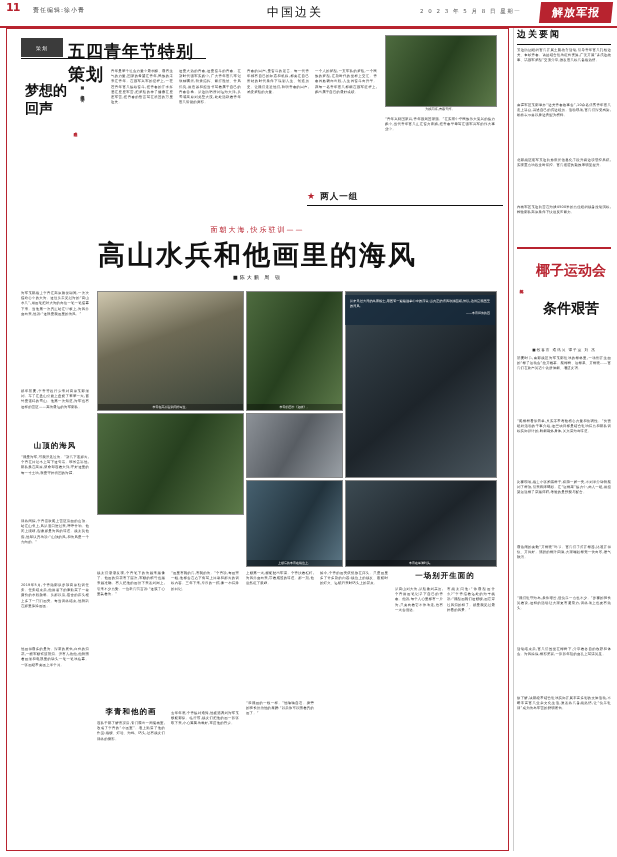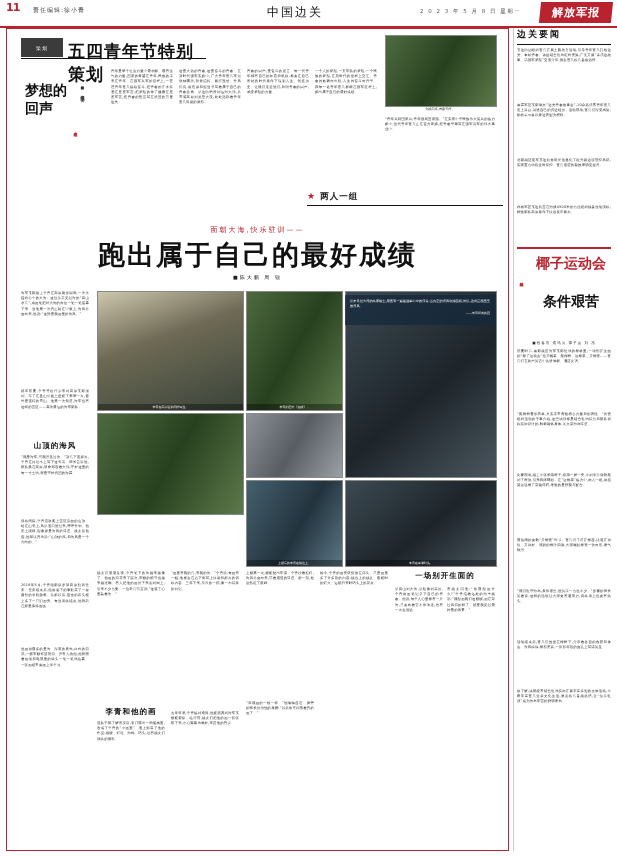--- a/index.html
+++ b/index.html
@@ -207,21 +207,21 @@
     <div class="cap-below" style="left:378px;top:78px;width:110px;">为战而练,青春无悔。</div>
     <div class="txt" style="position:absolute;left:378px;top:88px;width:110px;height:62px;">“青年兴则国家兴,青年强则国家强。”在实现中华民族伟大复兴的接力跑中,当代青年官兵正在奋力奔跑,把青春华章写在强军兴军的伟大事业中。</div>
 
     <div class="editnote">
       <span class="star">★</span>
       <span class="t">两人一组</span>
       <div class="rule"></div>
     </div>
 
     <div class="kicker">面朝大海,快乐驻训——</div>
-    <div class="headline">跑出属于自己的最好成绩</div>
+    <div class="headline">高山水兵和他画里的海风</div>
     <div class="byline">■陈大鹏  周  锐</div>
 
     <div class="txt" style="position:absolute;left:14px;top:262px;width:68px;height:95px;">海军某部战士李青在高原服役期间,一次次描绘心中的大海。这位从未见过海的“高山水兵”,用画笔把对大海的向往一笔一笔描摹下来。当他第一次真正站在甲板上,海风扑面而来,他说:“这就是我画里的海风。”</div>
     <div class="txt" style="position:absolute;left:14px;top:360px;width:68px;height:45px;">那年初夏,李青背起行囊来到高原某部报到。车子在盘山公路上盘旋了整整一天,窗外是连绵的雪山。他第一次知道,海军也有这样的营区——离海最远的海军部队。</div>
 
     <div class="subhead" style="position:absolute;left:14px;top:412px;width:68px;">山顶的海风</div>
     <div class="txt" style="position:absolute;left:14px;top:426px;width:68px;height:60px;">“我是海军,可我没见过海。”新兵下连那天,李青在日记本上写下这句话。班长告诉他,部队虽在高原,使命却连着大洋,守好这里的每一寸土地,就是守好祖国的海疆。</div>
     <div class="txt" style="position:absolute;left:14px;top:490px;width:68px;height:60px;">训练间隙,李青喜欢爬上营区后面的山顶。站在山脊上,风从垭口灌过来,呼呼作响。他闭上眼睛,想象那是海风的味道。战友笑他痴,他却认真地说:“山顶的风,和海风是一个方向的。”</div>
     <div class="txt" style="position:absolute;left:14px;top:554px;width:68px;height:60px;">2019年5月,李青随部队参加高原驻训任务。任务结束后,他用省下的津贴买了一套廉价的水彩颜料。从那以后,宿舍的床头柜上多了一只旧画夹。每当训练结束,他就趴在那里涂涂画画。</div>
     <div class="txt" style="position:absolute;left:14px;top:618px;width:68px;height:195px;">他画得最多的是海。深蓝的底色,白色的浪花,一艘军舰劈波斩浪。没有人教他,他就照着画报和电视里的镜头一笔一笔地临摹。一张画经常要画上半个月。</div>
@@ -271,21 +271,21 @@
     <div class="rc-title">边关要闻</div>
     <div class="rc-rule"></div>
 
     <div class="txt" style="height:52px;margin-top:2px;">某边防团组织官兵开展主题教育活动,引导青年官兵扎根边关、奉献青春。该团结合驻地红色资源,广泛开展“讲戍边故事、话强军梦想”交流分享,激发官兵练兵备战热情。</div>
     <div class="txt" style="height:52px;margin-top:3px;">南疆军区某部举办“边关青春故事会”,10余名优秀青年官兵走上讲台,讲述自己的戍边经历。活动现场,官兵们深受感染,纷纷表示要以身边典型为榜样。</div>
     <div class="txt" style="height:44px;margin-top:3px;">北部战区陆军某边防旅依托信息化手段升级边境管控系统,实现重点地段全时监控。官兵巡逻执勤效率明显提升。</div>
     <div class="txt" style="height:36px;margin-top:3px;">西藏军区某边防营在海拔4500米的点位组织战备拉动演练,检验部队高原条件下快速反应能力。</div>
 
     <div class="rc-rule-red" style="margin-top:6px;"></div>
 
-    <div style="position:relative;height:88px;margin-top:4px;">
+    <div style="position:relative;height:88px;margin-top:11px;">
       <div class="vtag" style="position:absolute;left:2px;top:26px;">椰林风情</div>
       <div class="coconut-title" style="position:absolute;left:16px;top:2px;width:76px;">
         <span class="red">椰子运动会</span>
       </div>
       <div class="coconut-title" style="position:absolute;left:16px;top:40px;width:76px;">
         <span>条件艰苦</span>
       </div>
     </div>
 
     <div class="rc-byline">■牧春南    通讯员    谭子宣    刘  杰</div>

